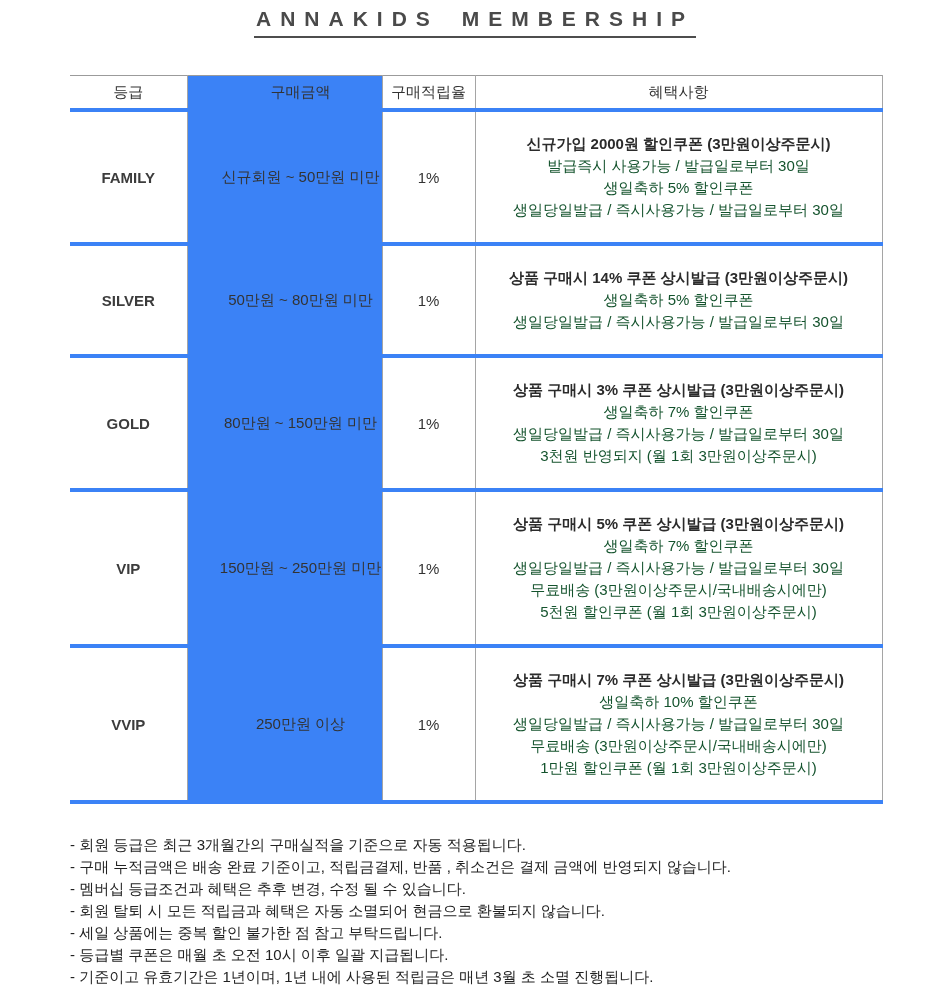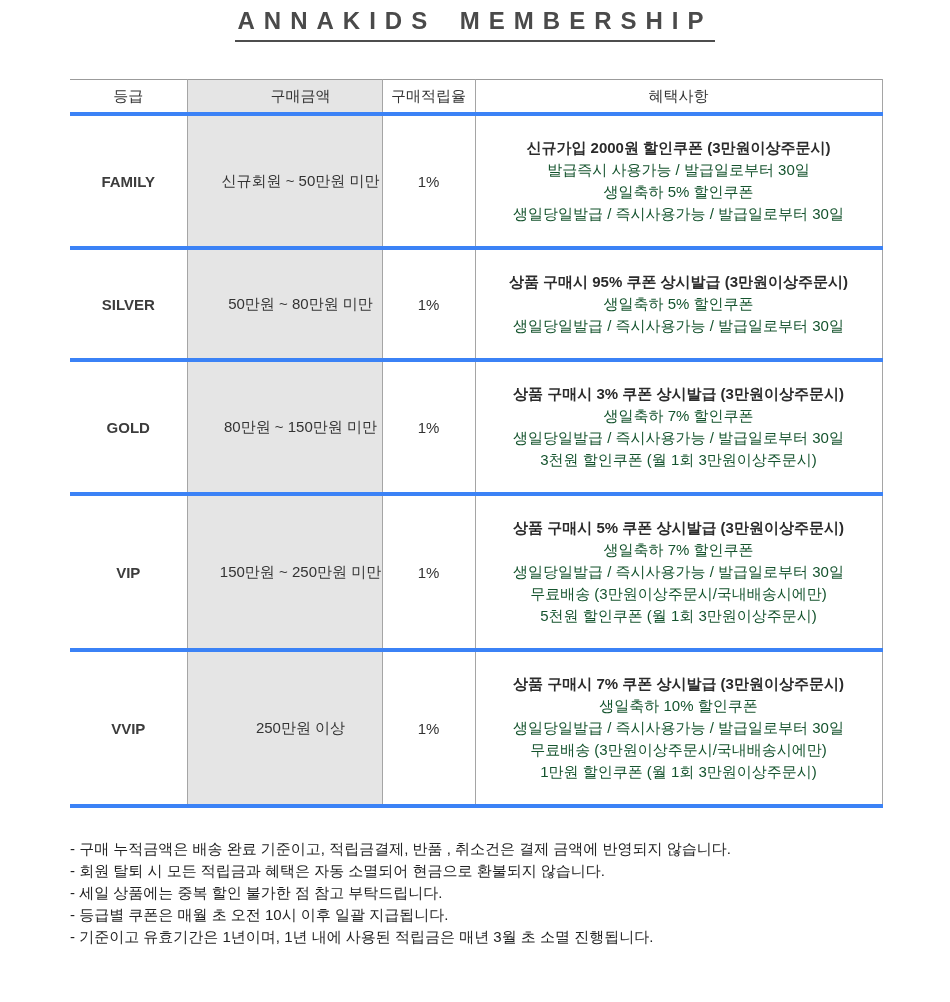--- a/index.html
+++ b/index.html
@@ -9,21 +9,21 @@
     width: 950px;
     font-family: "Liberation Sans", "DejaVu Sans", sans-serif;
     color: #333333;
   }
   .page { width: 950px; min-height: 1002px; position: relative; }
 
   
   .title-wrap { text-align: center; padding-top: 7px; }
   .page-title {
     display: inline-block;
-    font-size: 24px;
+    font-size: 21px;
     font-weight: bold;
     letter-spacing: 9px;
     word-spacing: 8px;
     color: #4a4a4a;
     border-bottom: 2px solid #4d4d4d;
     padding: 0 2px 5px 2px;
     white-space: nowrap;
   }
 
   
@@ -47,21 +47,21 @@
     border-left: none;
     text-align: center;
     vertical-align: middle;
     padding: 0;
   }
   .membership-table th {
     font-weight: normal;
     height: 32px;
     color: #333333;
   }
-  .membership-table .cell-amount { background: #e5e5e5; padding-left: 32px; }
+  .membership-table .cell-amount { background: #3b82f6; padding-left: 32px; }
 
   .membership-table td.cell-grade { font-weight: bold; color: #3c3c3c; }
   .membership-table td.cell-benefits { padding: 21px 16px; }
   .benefit-headline { font-weight: bold; line-height: 22px; color: #2b2b2b; }
   .benefit-line { line-height: 22px; color: #14532d; }
 
   
   .notes {
     margin: 30px 0 0 70px;
     font-size: 15px;
@@ -104,34 +104,34 @@
           <div class="benefit-line">발급즉시 사용가능 / 발급일로부터 30일</div>
           <div class="benefit-line">생일축하 5% 할인쿠폰</div>
           <div class="benefit-line">생일당일발급 / 즉시사용가능 / 발급일로부터 30일</div>
         </td>
       </tr>
       <tr>
         <td class="cell-grade">SILVER</td>
         <td class="cell-amount">50만원 ~ 80만원 미만</td>
         <td>1%</td>
         <td class="cell-benefits">
-          <div class="benefit-headline">상품 구매시 95% 쿠폰 상시발급 (3만원이상주문시)</div>
+          <div class="benefit-headline">상품 구매시 14% 쿠폰 상시발급 (3만원이상주문시)</div>
           <div class="benefit-line">생일축하 5% 할인쿠폰</div>
           <div class="benefit-line">생일당일발급 / 즉시사용가능 / 발급일로부터 30일</div>
         </td>
       </tr>
       <tr>
         <td class="cell-grade">GOLD</td>
         <td class="cell-amount">80만원 ~ 150만원 미만</td>
         <td>1%</td>
         <td class="cell-benefits">
           <div class="benefit-headline">상품 구매시 3% 쿠폰 상시발급 (3만원이상주문시)</div>
           <div class="benefit-line">생일축하 7% 할인쿠폰</div>
           <div class="benefit-line">생일당일발급 / 즉시사용가능 / 발급일로부터 30일</div>
-          <div class="benefit-line">3천원 할인쿠폰 (월 1회 3만원이상주문시)</div>
+          <div class="benefit-line">3천원 반영되지 (월 1회 3만원이상주문시)</div>
         </td>
       </tr>
       <tr>
         <td class="cell-grade">VIP</td>
         <td class="cell-amount">150만원 ~ 250만원 미만</td>
         <td>1%</td>
         <td class="cell-benefits">
           <div class="benefit-headline">상품 구매시 5% 쿠폰 상시발급 (3만원이상주문시)</div>
           <div class="benefit-line">생일축하 7% 할인쿠폰</div>
           <div class="benefit-line">생일당일발급 / 즉시사용가능 / 발급일로부터 30일</div>
@@ -148,20 +148,22 @@
           <div class="benefit-line">생일축하 10% 할인쿠폰</div>
           <div class="benefit-line">생일당일발급 / 즉시사용가능 / 발급일로부터 30일</div>
           <div class="benefit-line">무료배송 (3만원이상주문시/국내배송시에만)</div>
           <div class="benefit-line">1만원 할인쿠폰 (월 1회 3만원이상주문시)</div>
         </td>
       </tr>
     </tbody>
   </table>
 
   <div class="notes">
+    <div class="note-item">- 회원 등급은 최근 3개월간의 구매실적을 기준으로 자동 적용됩니다.</div>
     <div class="note-item">- 구매 누적금액은 배송 완료 기준이고, 적립금결제, 반품 , 취소건은 결제 금액에 반영되지 않습니다.</div>
+    <div class="note-item">- 멤버십 등급조건과 혜택은 추후 변경, 수정 될 수 있습니다.</div>
     <div class="note-item">- 회원 탈퇴 시 모든 적립금과 혜택은 자동 소멸되어 현금으로 환불되지 않습니다.</div>
     <div class="note-item">- 세일 상품에는 중복 할인 불가한 점 참고 부탁드립니다.</div>
     <div class="note-item">- 등급별 쿠폰은 매월 초 오전 10시 이후 일괄 지급됩니다.</div>
     <div class="note-item">- 기준이고 유효기간은 1년이며, 1년 내에 사용된 적립금은 매년 3월 초 소멸 진행됩니다.</div>
   </div>
 
 </div>
 
 </body></html>

